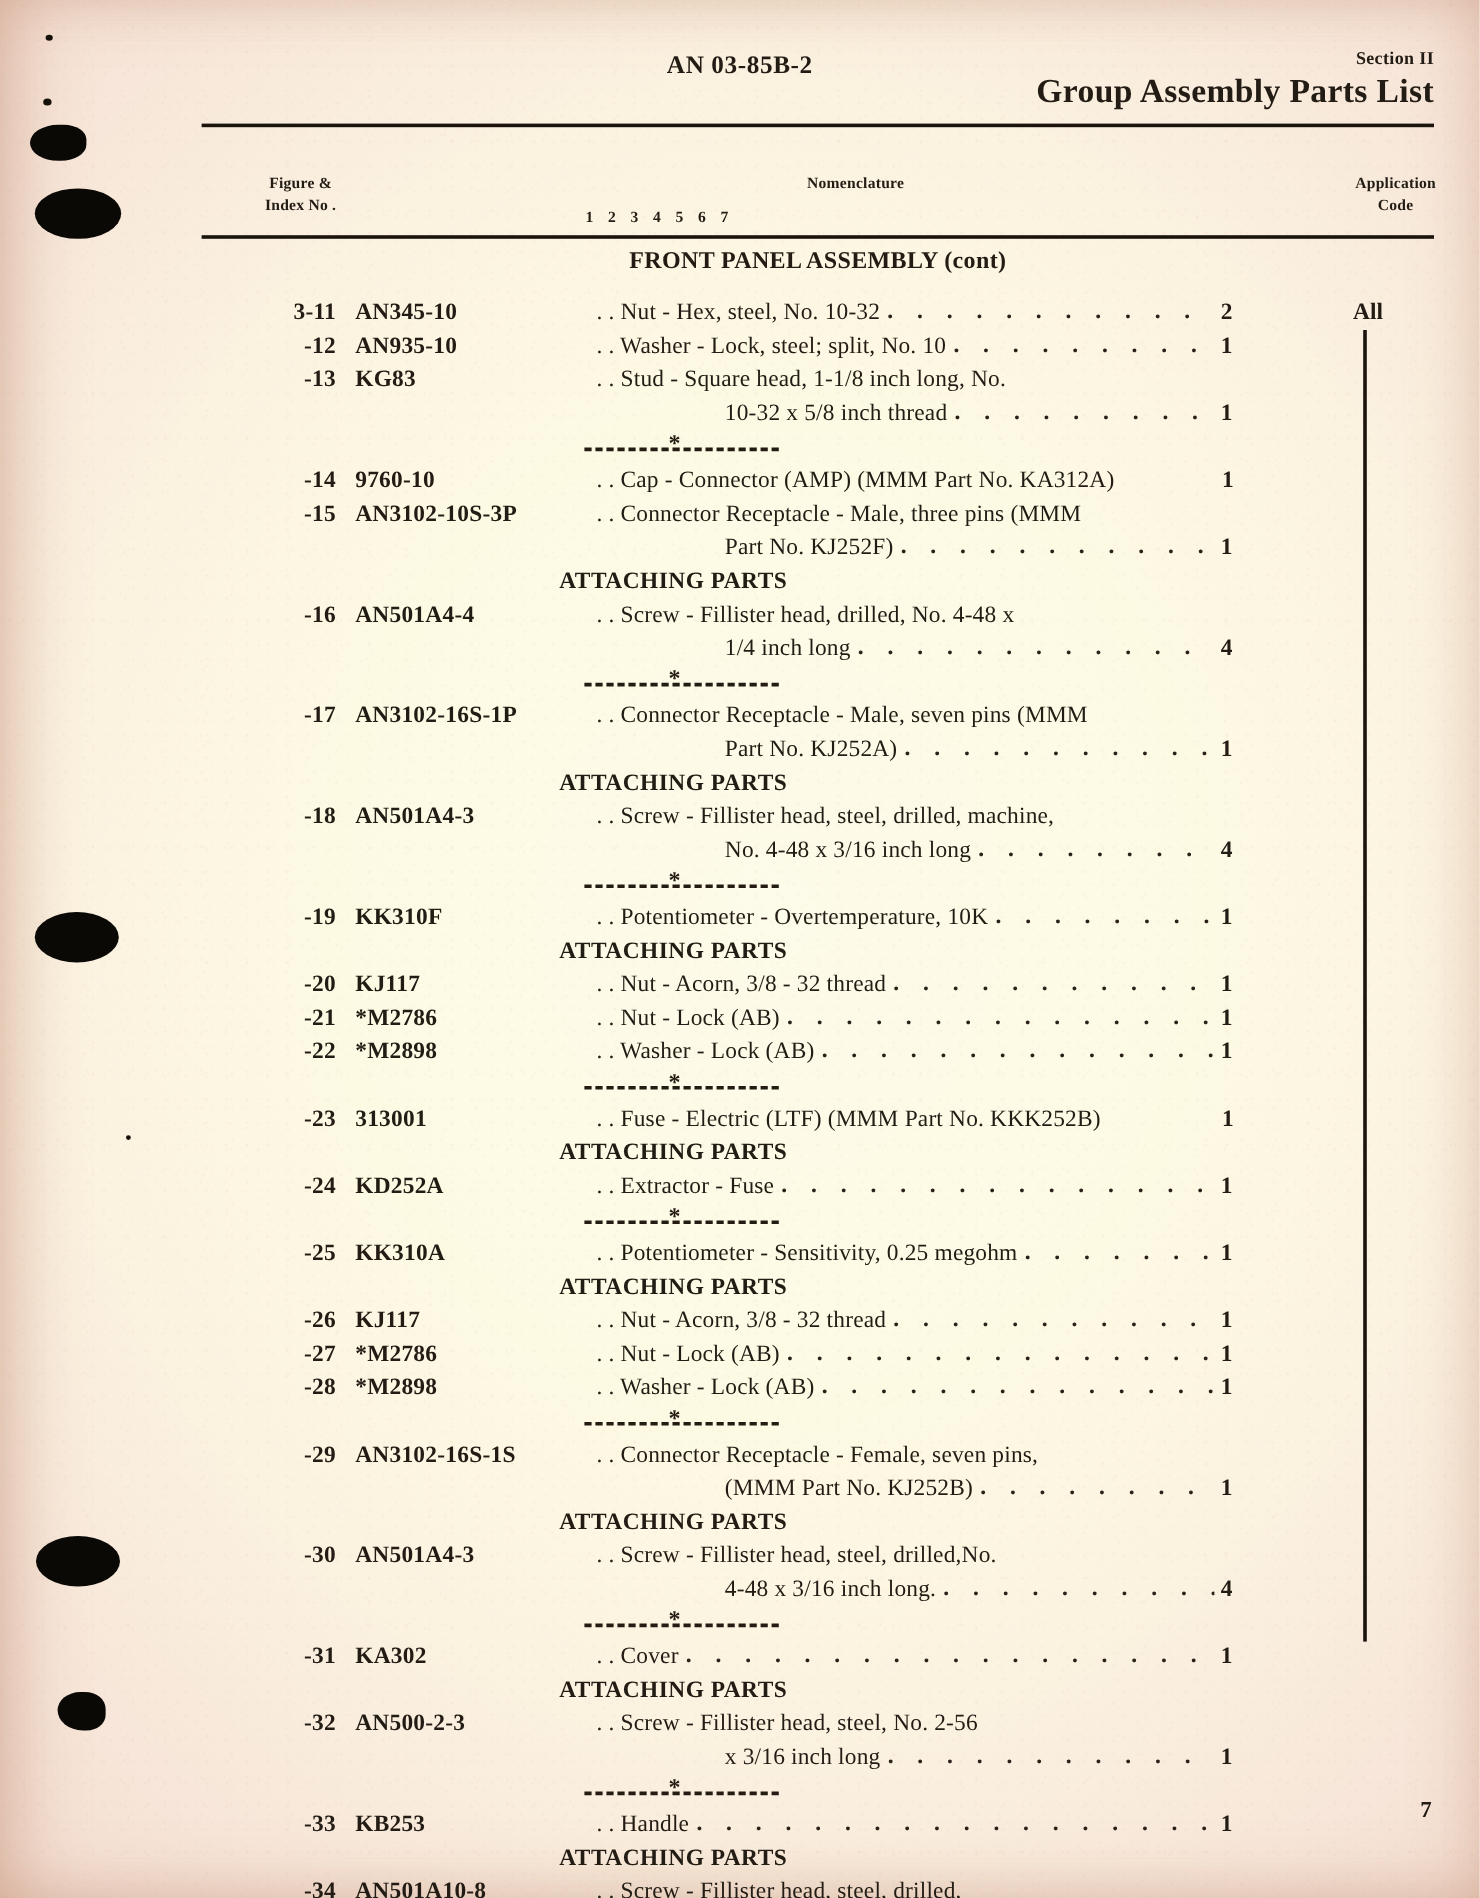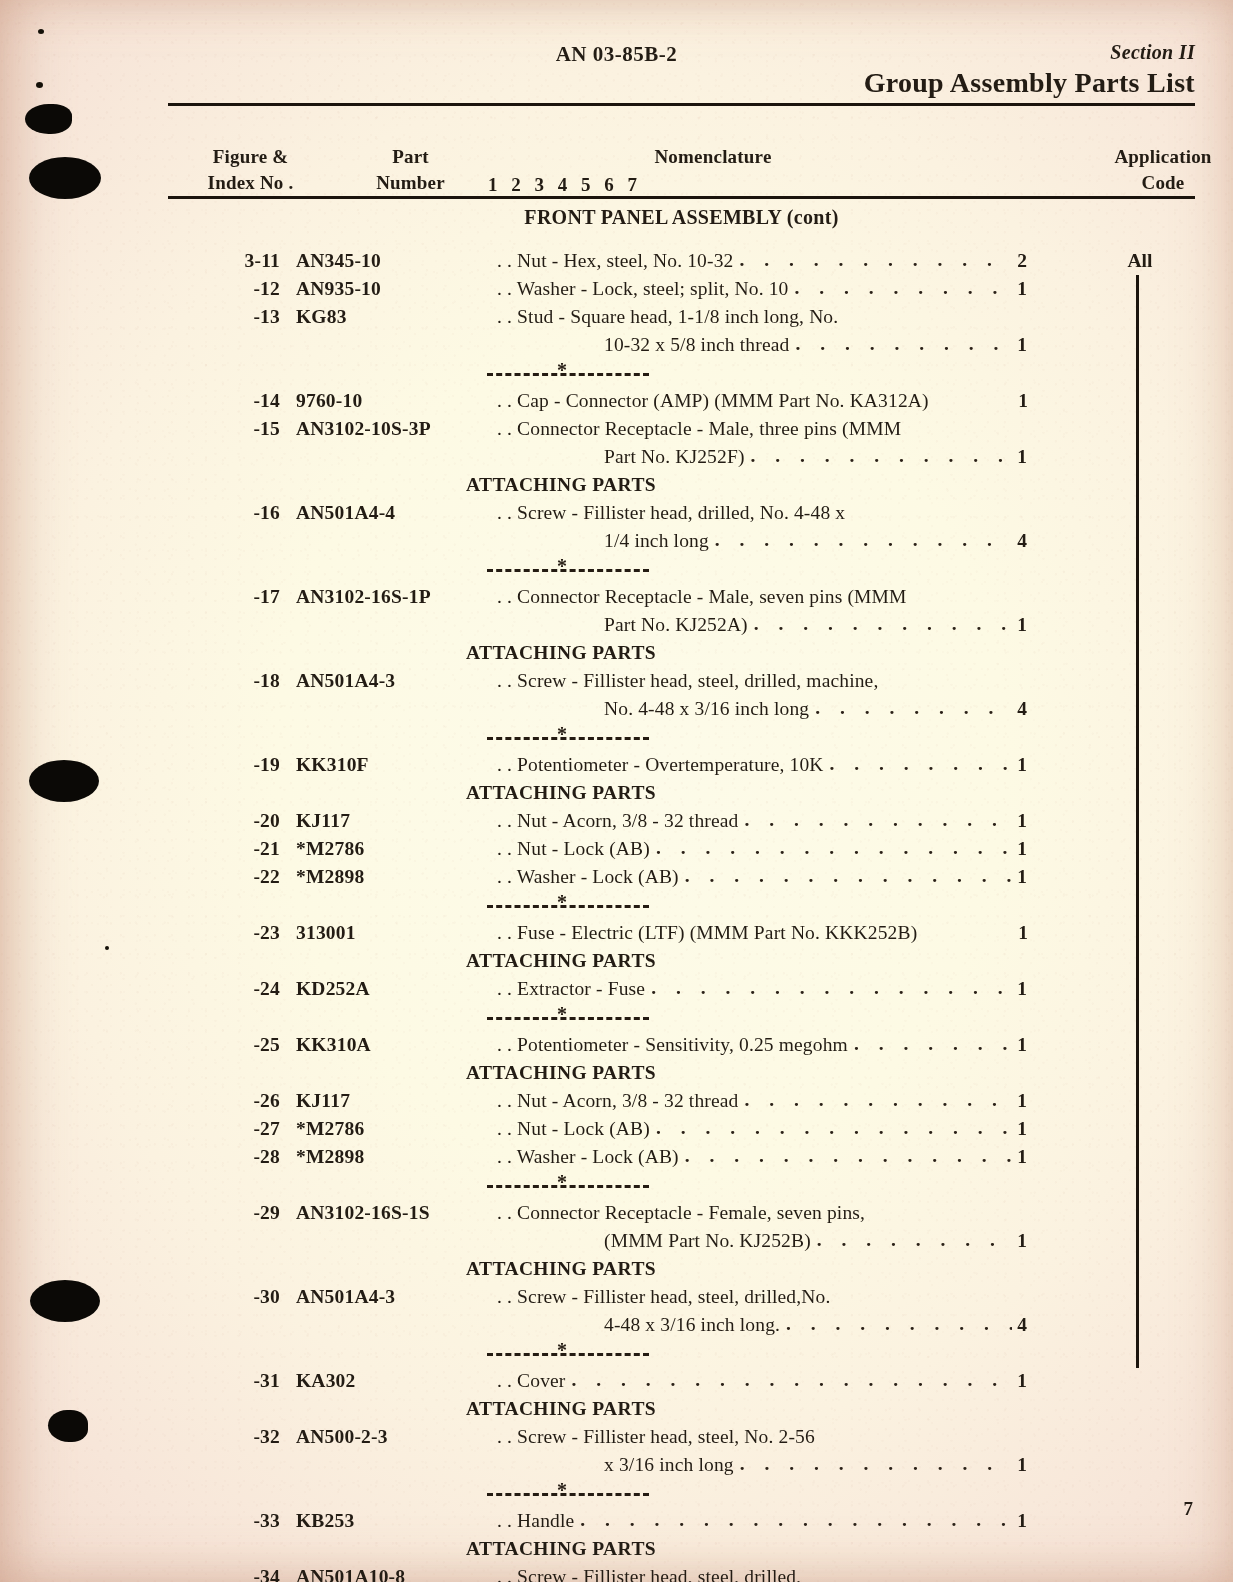--- a/index.html
+++ b/index.html
@@ -83,21 +83,21 @@
     color: #231c14;
   }
   #section-block {
     position: absolute;
     right: 38px;
     top: 0;
     text-align: right;
     color: #231c14;
     line-height: 1.25;
   }
-  #section-block .l1 { font-size: 20px; font-weight: 700; letter-spacing: .3px; font-style: italic; }
+  #section-block .l1 { font-size: 15px; font-weight: 700; letter-spacing: .3px; }
   #section-block .l2 { font-size: 28px; font-weight: 700; letter-spacing: .3px; }
 
   
   .rule {
     position: absolute;
     left: 168px;
     width: 1027px;
     background: #1b140d;
     z-index: 5;
   }
@@ -106,21 +106,21 @@
 
   
   #colheads {
     position: absolute;
     top: 132px;
     left: 168px;
     width: 1027px;
     height: 62px;
     color: #231c14;
     z-index: 5;
-    font-size: 19px;
+    font-size: 13px;
     font-weight: 700;
     text-decoration: underline;
   }
   #colheads .ch {
     position: absolute;
     text-align: center;
     line-height: 1.35;
     letter-spacing: .2px;
   }
   #ch-figure { left: 0;    width: 165px; top: 12px; }
@@ -315,24 +315,20 @@
       <div class="l2">Group Assembly Parts List</div>
     </div>
   </div>
 
   <div class="rule" id="rule-top"></div>
 
   <div id="colheads">
     <div class="ch" id="ch-figure">
       <span>Figure &amp;</span><br>
       <span>Index No .</span>
-    </div>
-    <div class="ch" id="ch-part">
-      <span>Part</span><br>
-      <span>Number</span>
     </div>
     <div class="ch" id="ch-nomen">
       <span class="nm-title">Nomenclature</span>
     </div>
     <div class="ch" id="ch-digits">
       <span class="nm-digits">1 2 3 4 5 6 7</span>
     </div>
     <div class="ch" id="ch-appl">
       <span>Application</span><br>
       <span>Code</span>

